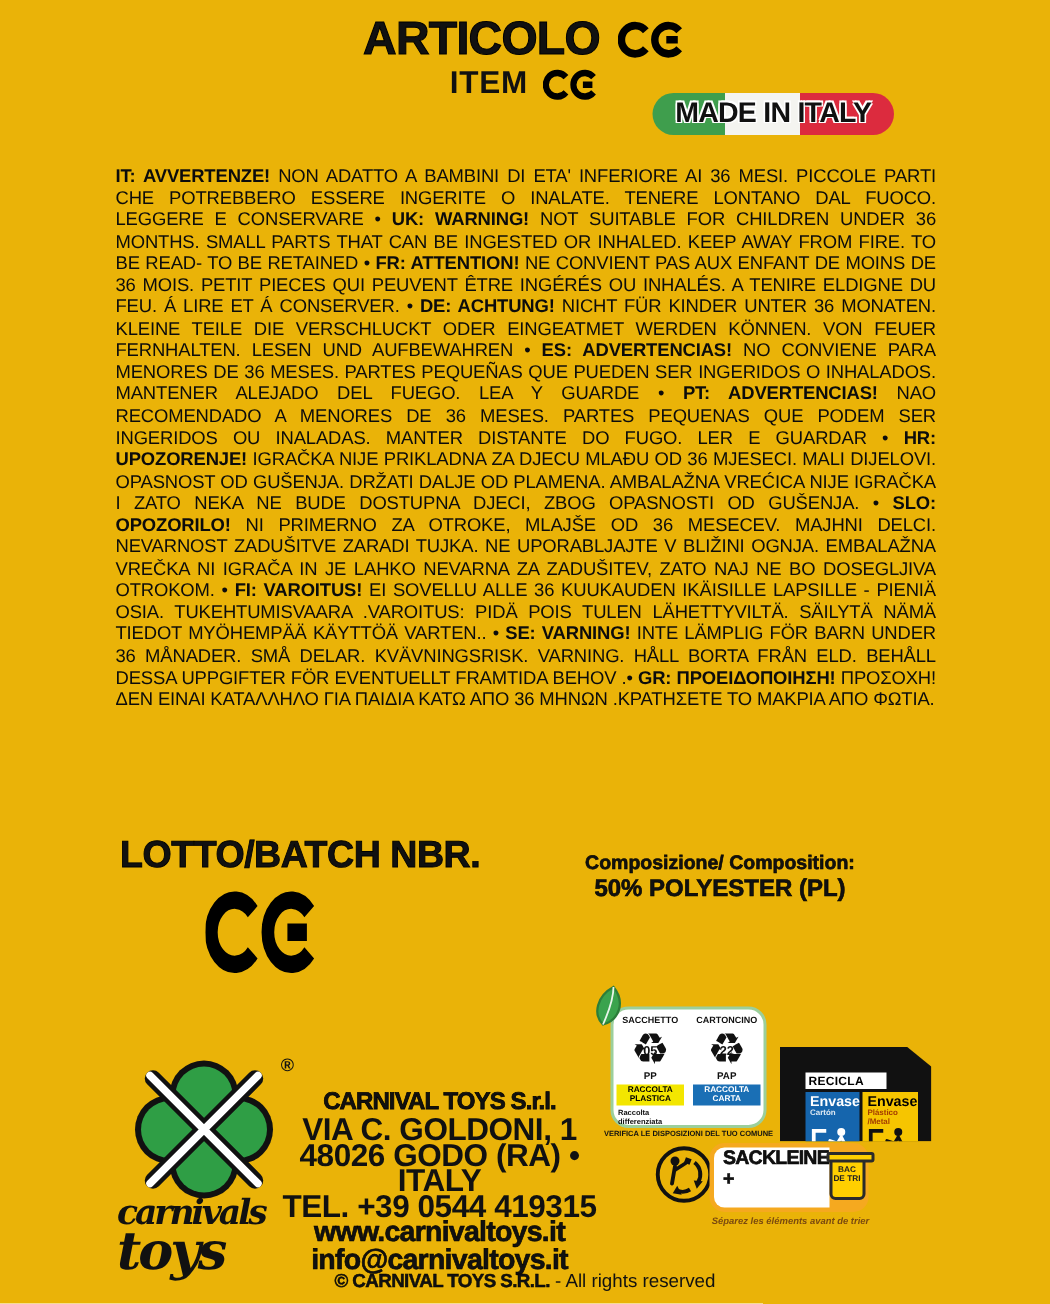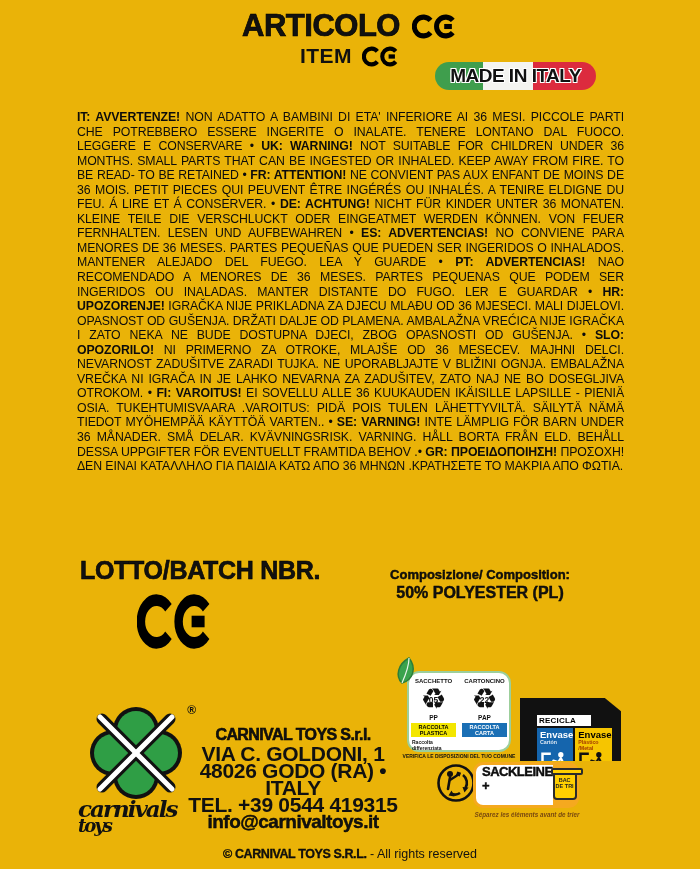--- a/index.html
+++ b/index.html
@@ -66,21 +66,21 @@
   .env-yellow .env-sub{color:#a33b00;}
   .env-icon{position:absolute;left:3px;bottom:2px;}
 
   
   .logo{position:absolute;left:78px;top:703px;width:118px;height:150px;}
   .clover{position:absolute;left:10px;top:2px;}
   .reg{position:absolute;right:0;top:0;font-size:12px;font-weight:600;}
   .logo-script{position:absolute;top:94px;left:0;width:118px;text-align:left;
     font-family:"DejaVu Serif",serif;font-style:italic;font-weight:900;line-height:1;}
   .script-top{font-size:23px;letter-spacing:-2px;}
-  .script-bottom{font-size:18px;letter-spacing:-2px;margin-top:-3px;}
+  .script-bottom{font-size:35px;letter-spacing:-2px;margin-top:-3px;}
 
   .address{position:absolute;left:183px;top:724px;width:220px;text-align:center;}
   .co-name{font-size:16px;font-weight:800;letter-spacing:-0.6px;line-height:21px;-webkit-text-stroke:0.5px #000;}
   .co-line{font-size:21px;font-weight:700;line-height:17px;letter-spacing:-0.3px;}
   .co-web{font-size:19px;font-weight:800;line-height:18.5px;letter-spacing:-0.5px;-webkit-text-stroke:0.4px #000;}
 
   
   .triman{position:absolute;left:436px;top:763px;}
   .sacframe{position:absolute;left:473px;top:762px;width:106px;height:46px;background:#f5a91f;border-radius:10px;
     box-sizing:border-box;padding:3px;display:flex;}
@@ -218,20 +218,21 @@
       <div class="script-top">carnivals</div>
       <div class="script-bottom">toys</div>
     </div>
   </div>
 
   <div class="address">
     <div class="co-name">CARNIVAL TOYS S.r.l.</div>
     <div class="co-line">VIA C. GOLDONI, 1</div>
     <div class="co-line">48026 GODO (RA) • ITALY</div>
     <div class="co-line">TEL. +39 0544 419315</div>
+    <div class="co-web">www.carnivaltoys.it</div>
     <div class="co-web">info@carnivaltoys.it</div>
   </div>
 
   <svg class="triman" width="40" height="40" viewBox="0 0 40 40">
     <circle cx="20" cy="20" r="17.5" fill="none" stroke="#111" stroke-width="2.6"></circle>
     <circle cx="14" cy="11" r="3" fill="#111"></circle>
     <path d="M14 14.5 L12 26" fill="none" stroke="#111" stroke-width="2.6" stroke-linecap="round"></path>
     <path d="M14 17 L21 12.5" fill="none" stroke="#111" stroke-width="2.4" stroke-linecap="round"></path>
     <rect x="20.5" y="9" width="4" height="4" fill="#111" transform="rotate(20 22.5 11)"></rect>
     <path d="M27 12 A10 10 0 0 1 29.5 25" fill="none" stroke="#111" stroke-width="2.6"></path>

